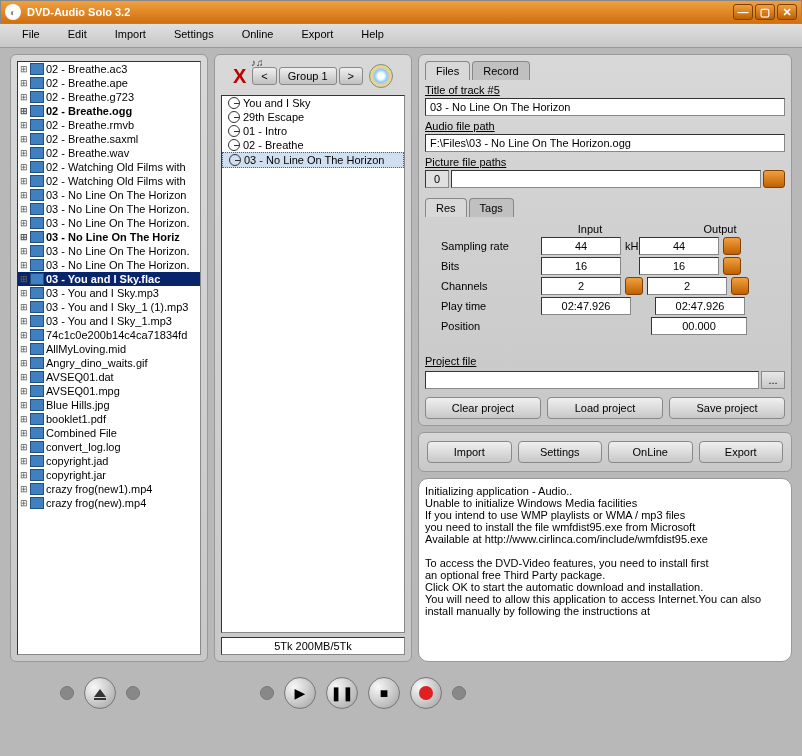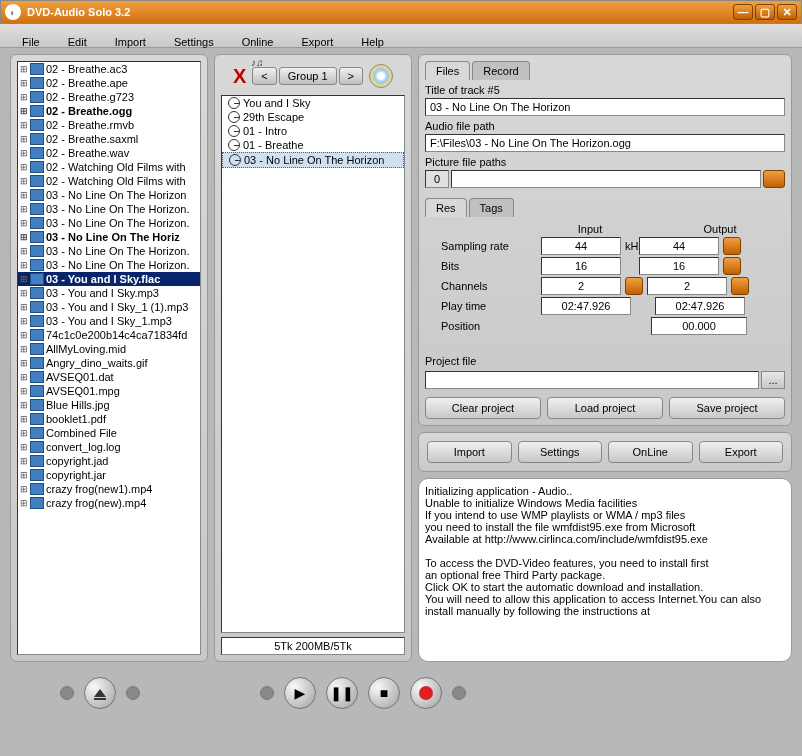--- a/index.html
+++ b/index.html
@@ -4,21 +4,21 @@
 <style>
 * { box-sizing: border-box; margin: 0; padding: 0; font-family: Tahoma, Arial, sans-serif; font-size: 11px; }
 body { background: #b8b8b8; width: 802px; height: 756px; overflow: hidden; }
 
 .titlebar { height: 24px; background: linear-gradient(to bottom, #f0a040, #d07010); display: flex; align-items: center; padding: 0 4px; border: 1px solid #888; }
 .titlebar .app-icon { width: 16px; height: 16px; background: #fff; border-radius: 50%; margin-right: 6px; display: flex; align-items: center; justify-content: center; font-size: 10px; color: #888; }
 .titlebar .title { color: #fff; font-weight: bold; flex: 1; }
 .titlebar .winbtn { width: 20px; height: 16px; background: linear-gradient(#f0a040,#c06000); border: 1px solid #804000; margin-left: 2px; border-radius: 3px; display: flex; align-items: center; justify-content: center; color: #fff; font-weight: bold; cursor: pointer; }
 
 .menubar { height: 24px; background: linear-gradient(#e0e0e0,#c8c8c8); border-bottom: 1px solid #999; display: flex; padding: 0 8px; }
-.menubar .menu { padding: 12px 14px; cursor: pointer; }
+.menubar .menu { padding: 4px 14px; cursor: pointer; }
 
 .content { display: flex; height: 620px; padding: 6px 10px; gap: 6px; }
 
 .panel { background: linear-gradient(#d8d8d8,#c8c8c8); border: 1px solid #999; border-radius: 6px; position: relative; }
 
 .left-panel { width: 210px; padding: 6px; display: flex; flex-direction: column; }
 .file-tree { flex: 1; background: #fff; border: 1px inset #888; overflow-y: auto; overflow-x: hidden; }
 .tree-item { display: flex; align-items: center; padding: 1px 2px; white-space: nowrap; cursor: pointer; }
 .tree-item .expand { width: 10px; font-size: 9px; color: #555; }
 .tree-item .ficon { width: 14px; height: 12px; margin-right: 2px; background: #4080c0; border: 1px solid #205080; }
@@ -39,21 +39,21 @@
 .track-item.selected { background: #d0e0f0; border: 1px dotted #4060a0; }
 .disc-status { height: 18px; background: #fff; border: 1px inset #888; margin-top: 4px; text-align: center; padding: 2px; }
 
 .right-panel { flex: 1; display: flex; flex-direction: column; gap: 6px; }
 
 .props-panel { background: linear-gradient(#d8d8d8,#c8c8c8); border: 1px solid #999; border-radius: 6px; padding: 6px; }
 .tabs { display: flex; margin-bottom: 4px; }
 .tab { padding: 3px 10px; background: #c0c0c0; border: 1px solid #888; border-bottom: none; border-radius: 4px 4px 0 0; margin-right: 2px; cursor: pointer; }
 .tab.active { background: #d8d8d8; }
 
-.field-label { margin: 4px 0 2px 0; }
+.field-label { margin: 4px 0 2px 0; text-decoration: underline; }
 .text-input { width: 100%; background: #fff; border: 1px inset #888; padding: 2px 4px; }
 .pic-row { display: flex; gap: 2px; margin-top: 2px; }
 .pic-num { width: 24px; background: #e0e0e0; border: 1px inset #888; text-align: center; padding: 2px; }
 .pic-input { flex: 1; background: #fff; border: 1px inset #888; padding: 2px; }
 .pic-btn { width: 22px; background: linear-gradient(#f0a040,#c06000); border: 1px solid #804000; border-radius: 3px; cursor: pointer; }
 
 .inner-tabs { display: flex; margin-top: 10px; }
 .io-header { display: flex; margin-top: 6px; }
 .io-header .lbl { width: 100px; }
 .io-header .col { flex: 1; text-align: center; }
@@ -285,21 +285,21 @@
         <div class="track-item">
           <span class="ticon"></span>
           <span>29th Escape</span>
         </div>
         <div class="track-item">
           <span class="ticon"></span>
           <span>01 - Intro</span>
         </div>
         <div class="track-item">
           <span class="ticon"></span>
-          <span>01 - Breathe</span>
+          <span>02 - Breathe</span>
         </div>
         <div class="track-item selected">
           <span class="ticon"></span>
           <span>03 - No Line On The Horizon</span>
         </div>
       </div>
     <div class="disc-status">5Tk 200MB/5Tk</div>
   </div>
 
   <div class="right-panel">

